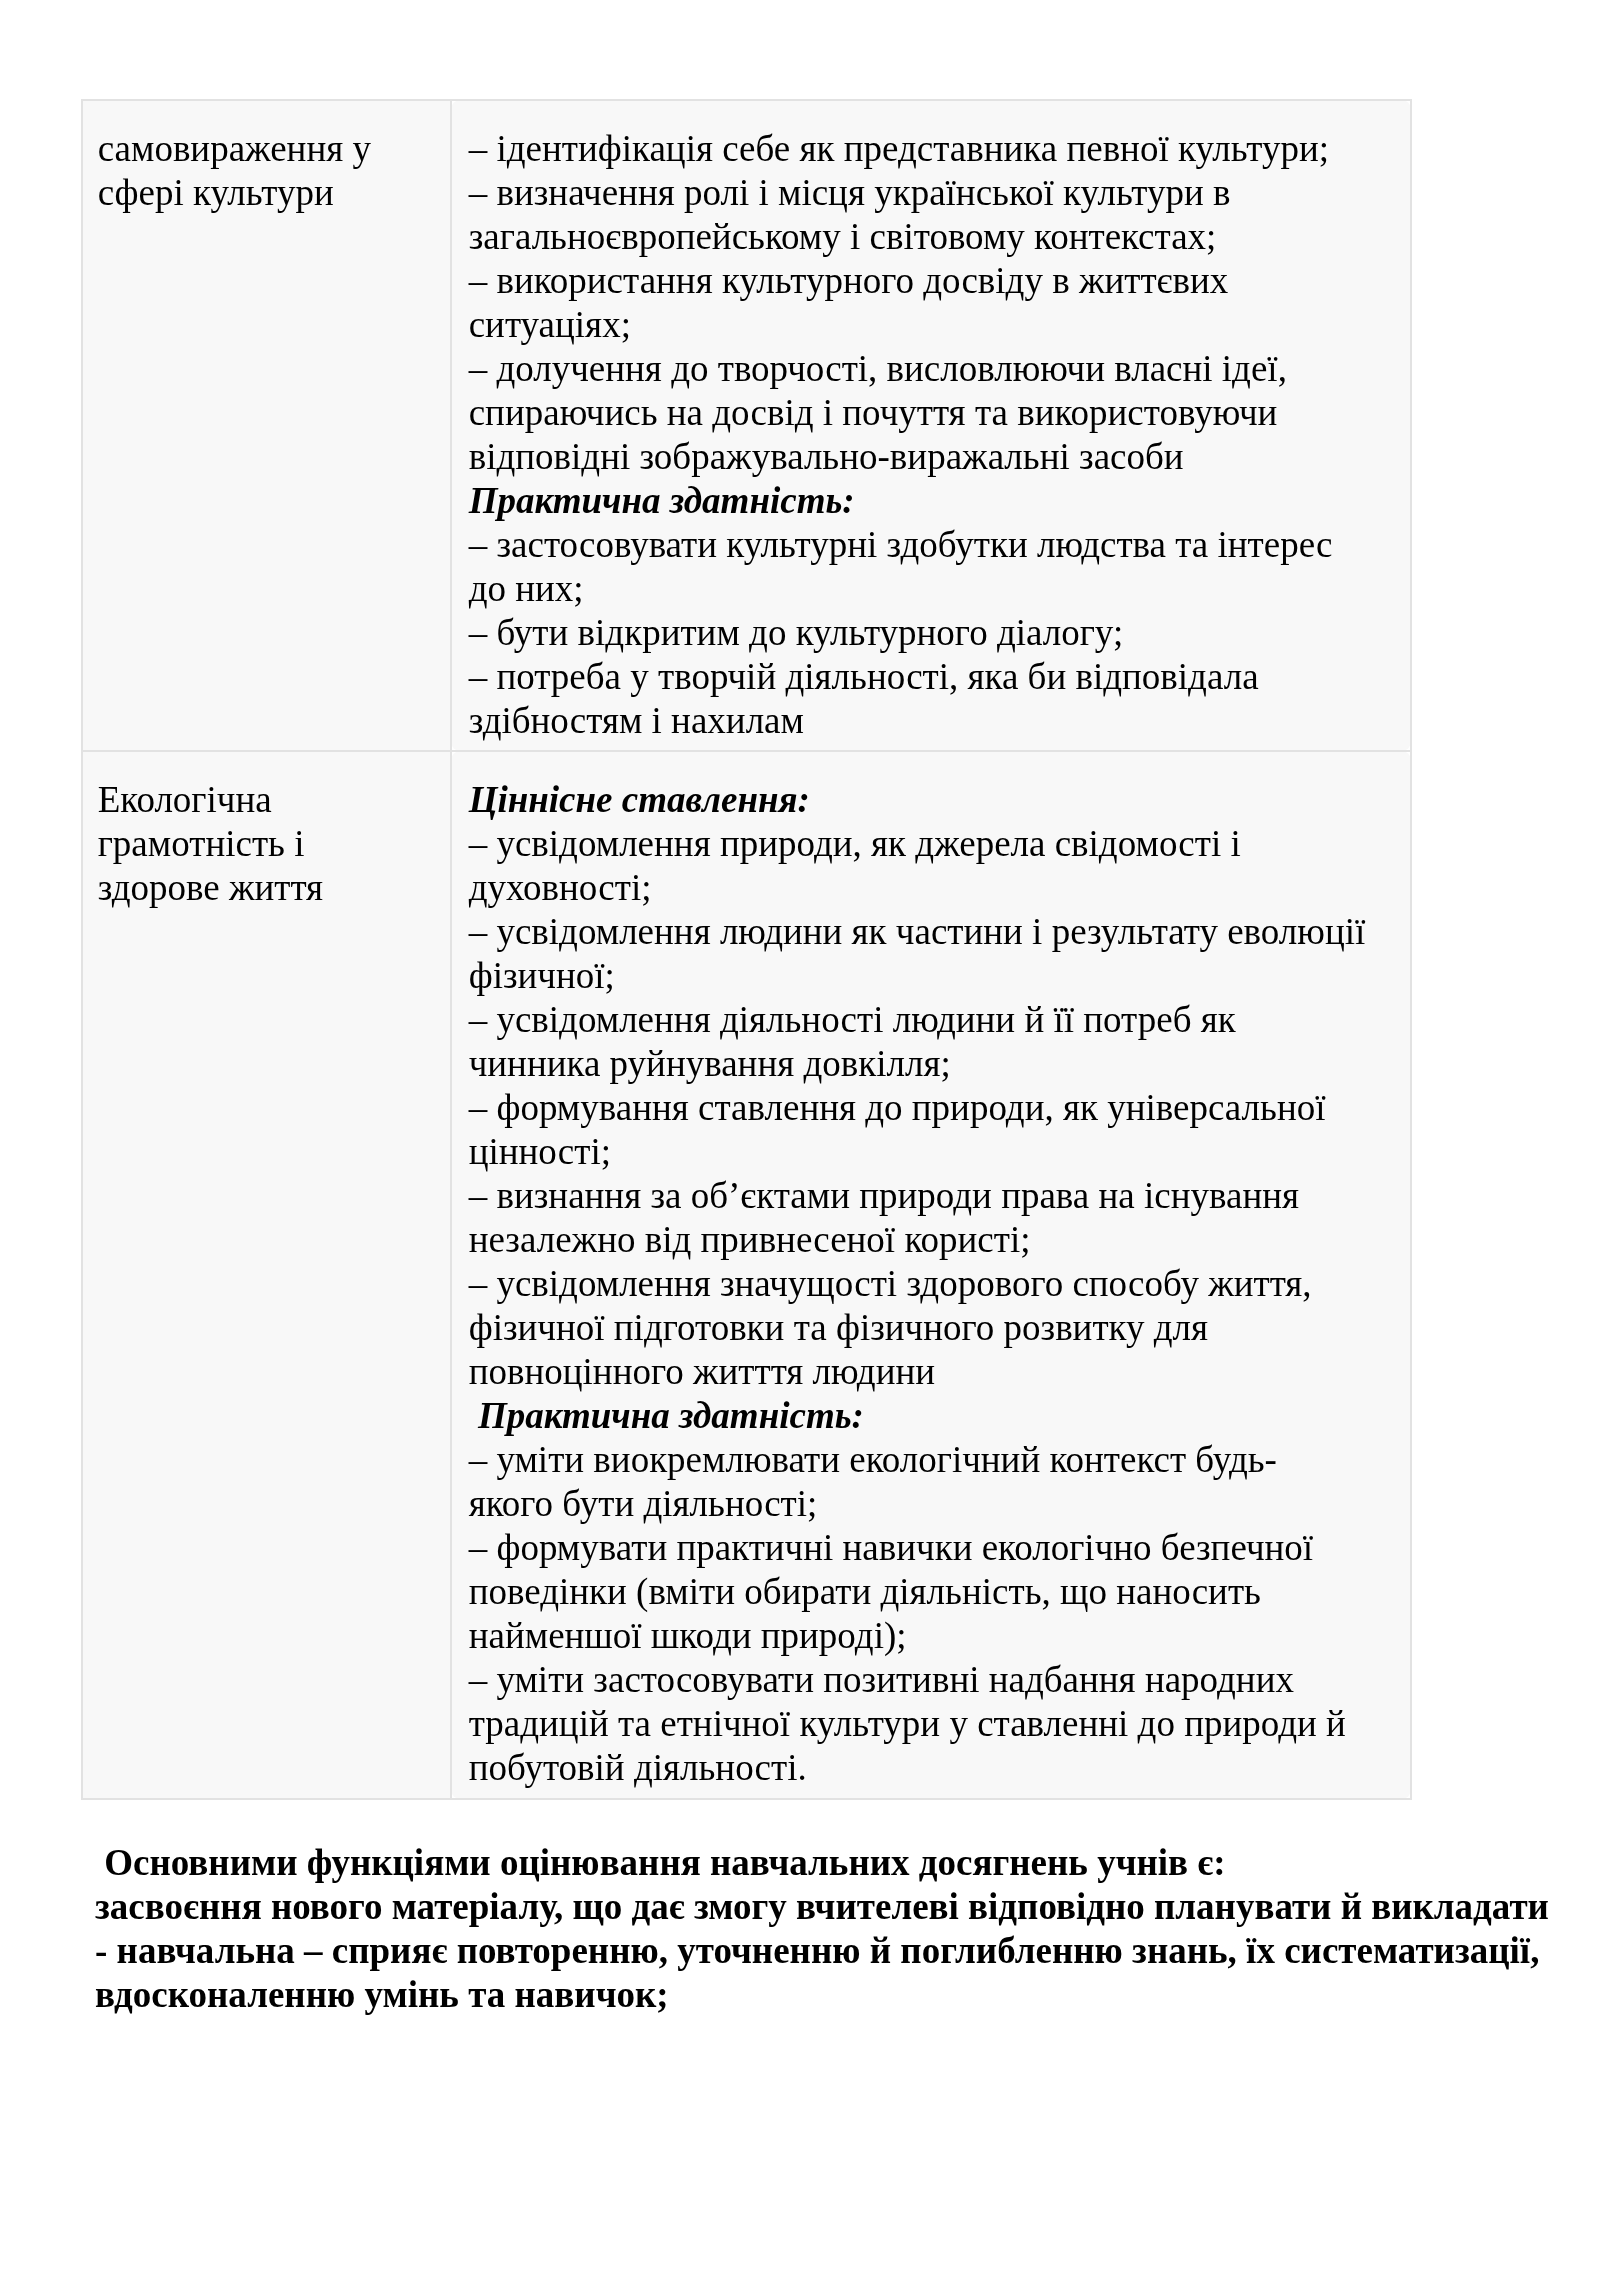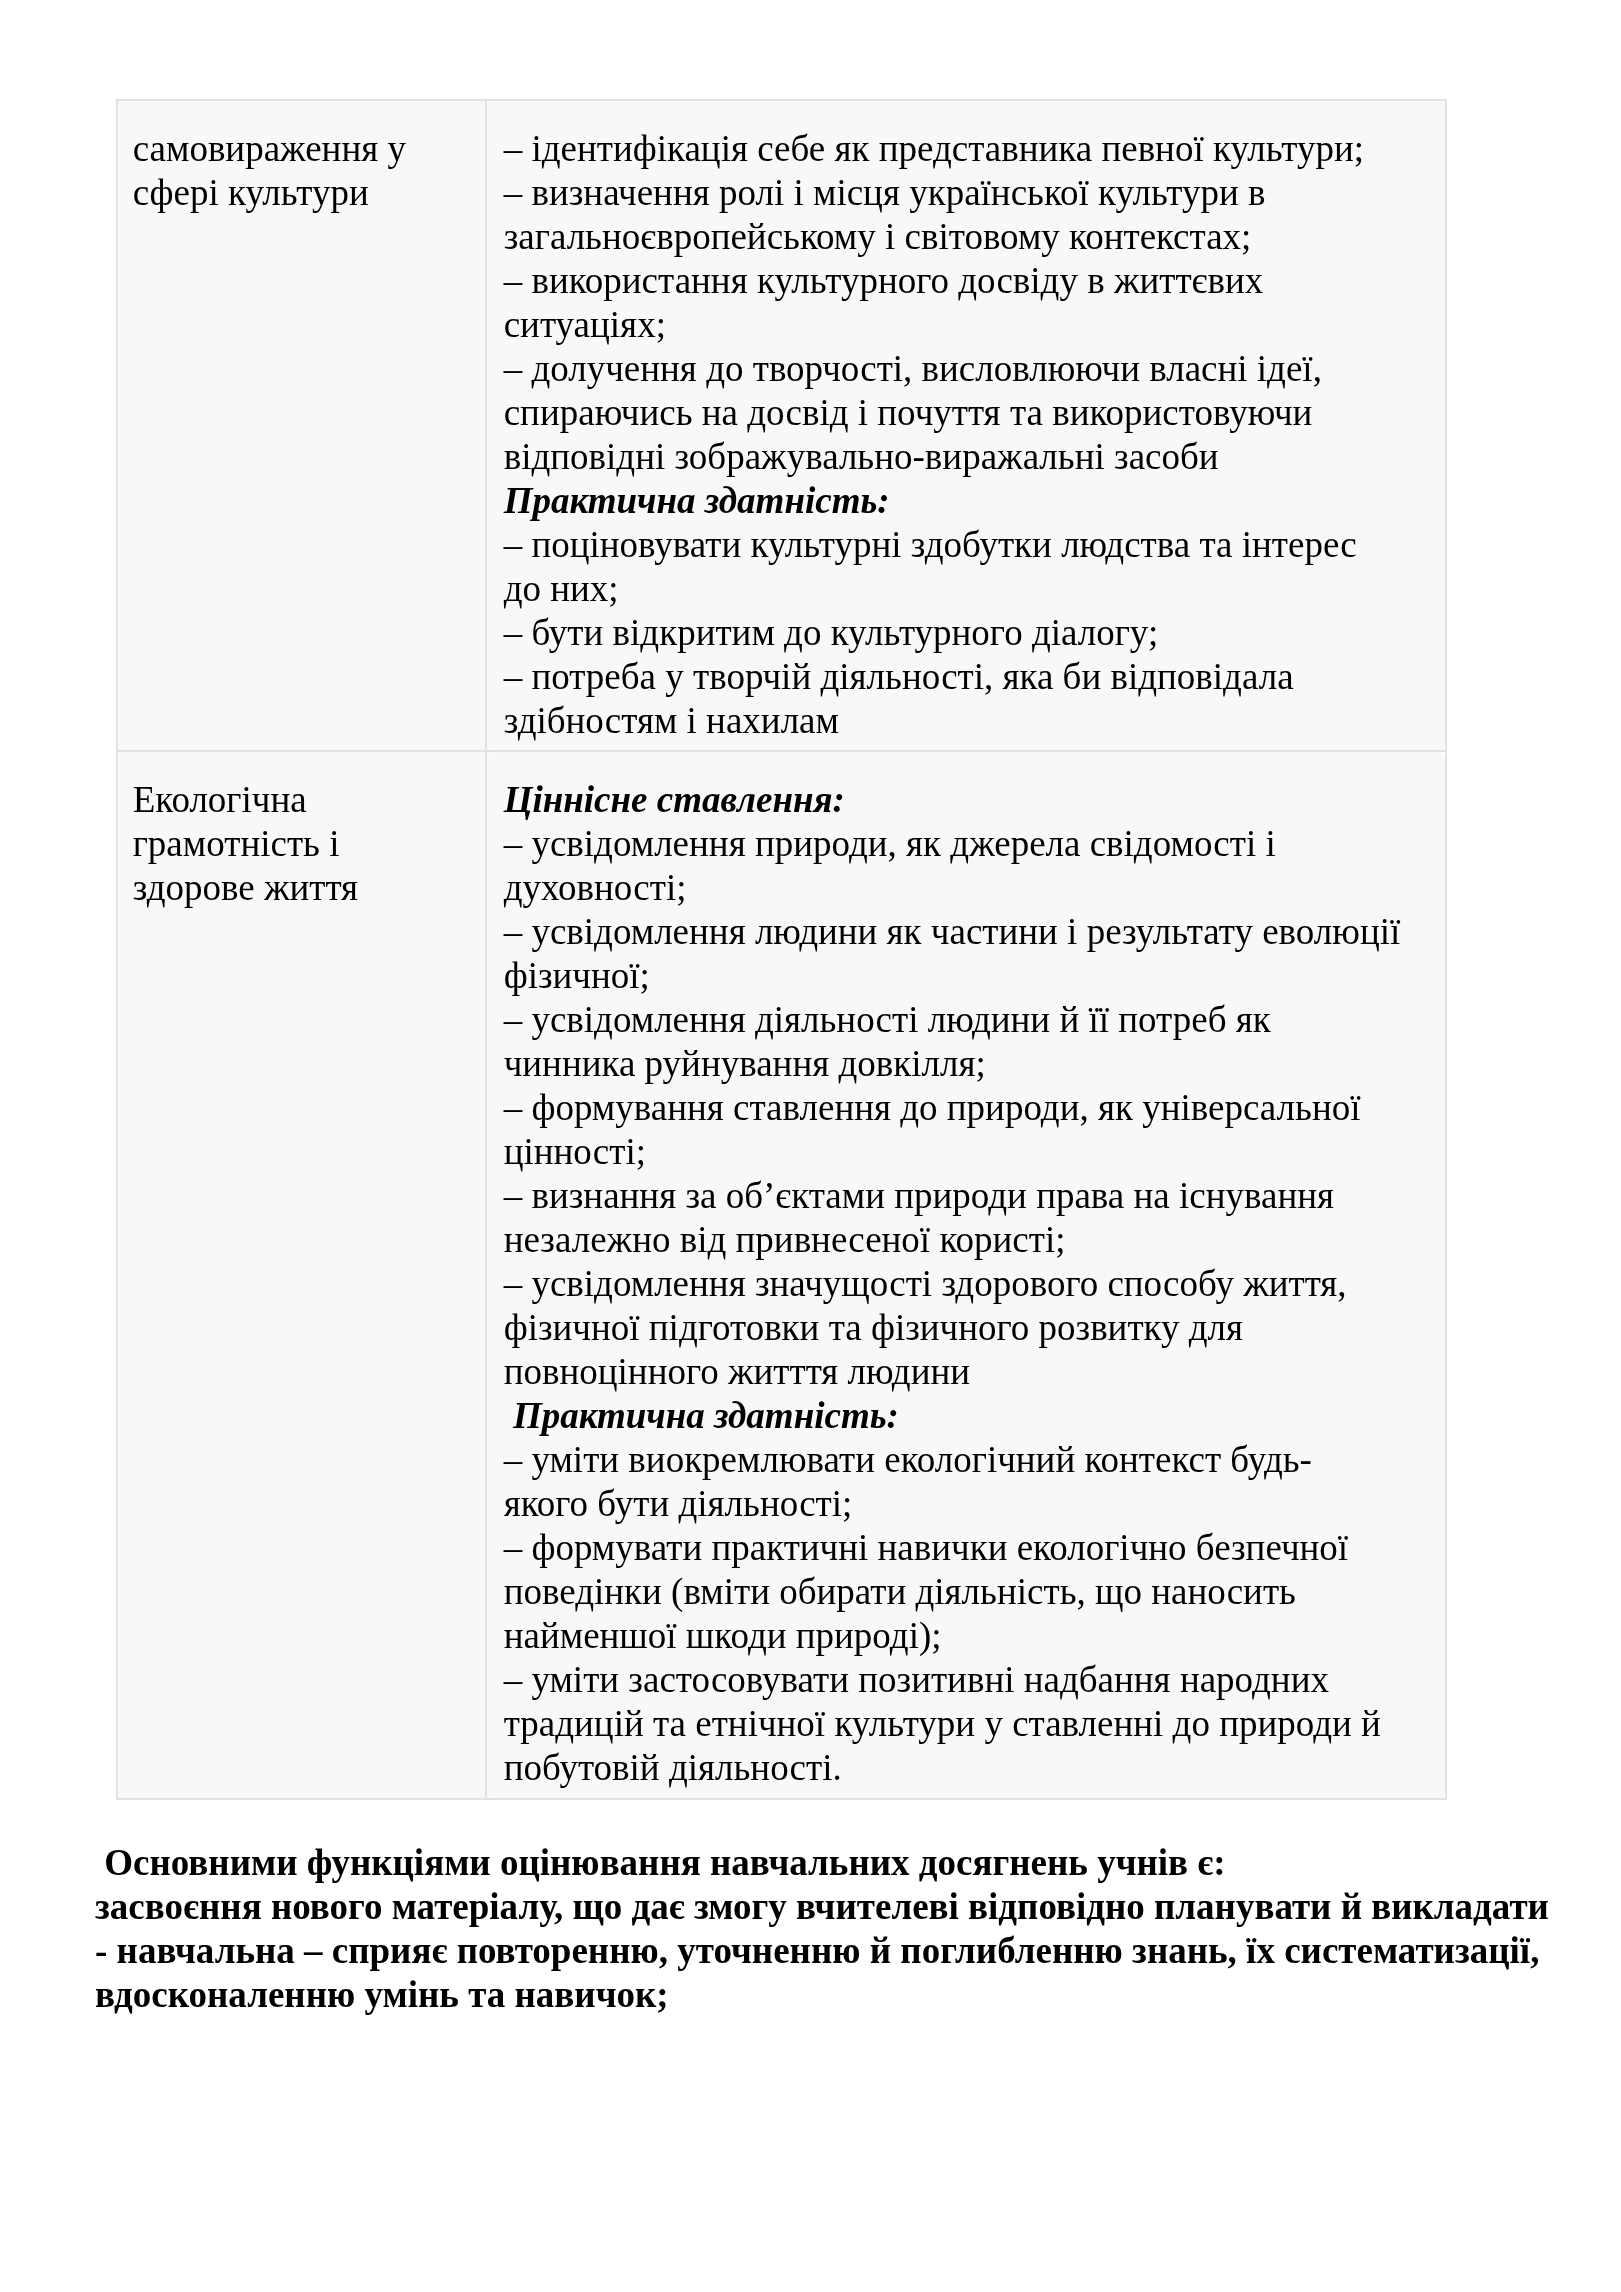--- a/index.html
+++ b/index.html
@@ -18,21 +18,20 @@
     color: #000000;
     overflow: hidden;
   }
   table.competence-table {
     position: absolute;
     left: 81px;
     top: 99px;
     width: 1331px;
     border-collapse: collapse;
     table-layout: fixed;
-    margin-left: 35px;
   }
   table.competence-table td {
     border: 2px solid var(--table-border, #e2e2e2);
     background: var(--table-bg, #f8f8f8);
     vertical-align: top;
     box-sizing: border-box;
   }
   td.name-col {
     width: 369px;
     padding: 25.5px 7.8px 7.8px 14.7px;
@@ -74,21 +73,21 @@
         <td class="detail-col">
             <div class="line">– ідентифікація себе як представника певної культури;</div>
             <div class="line">– визначення ролі і місця української культури в</div>
             <div class="line">загальноєвропейському і світовому контекстах;</div>
             <div class="line">– використання культурного досвіду в життєвих</div>
             <div class="line">ситуаціях;</div>
             <div class="line">– долучення до творчості, висловлюючи власні ідеї,</div>
             <div class="line">спираючись на досвід і почуття та використовуючи</div>
             <div class="line">відповідні зображувально-виражальні засоби</div>
             <div class="line italic">Практична здатність:</div>
-            <div class="line">– поціновувати культурні здобутки людства та інтерес</div>
+            <div class="line">– застосовувати культурні здобутки людства та інтерес</div>
             <div class="line">до них;</div>
             <div class="line">– бути відкритим до культурного діалогу;</div>
             <div class="line">– потреба у творчій діяльності, яка би відповідала</div>
             <div class="line">здібностям і нахилам</div>
           </td>
       </tr>
       <tr class="row-2">
         <td class="name-col">
             <div class="line">Екологічна</div>
             <div class="line">грамотність і</div>

